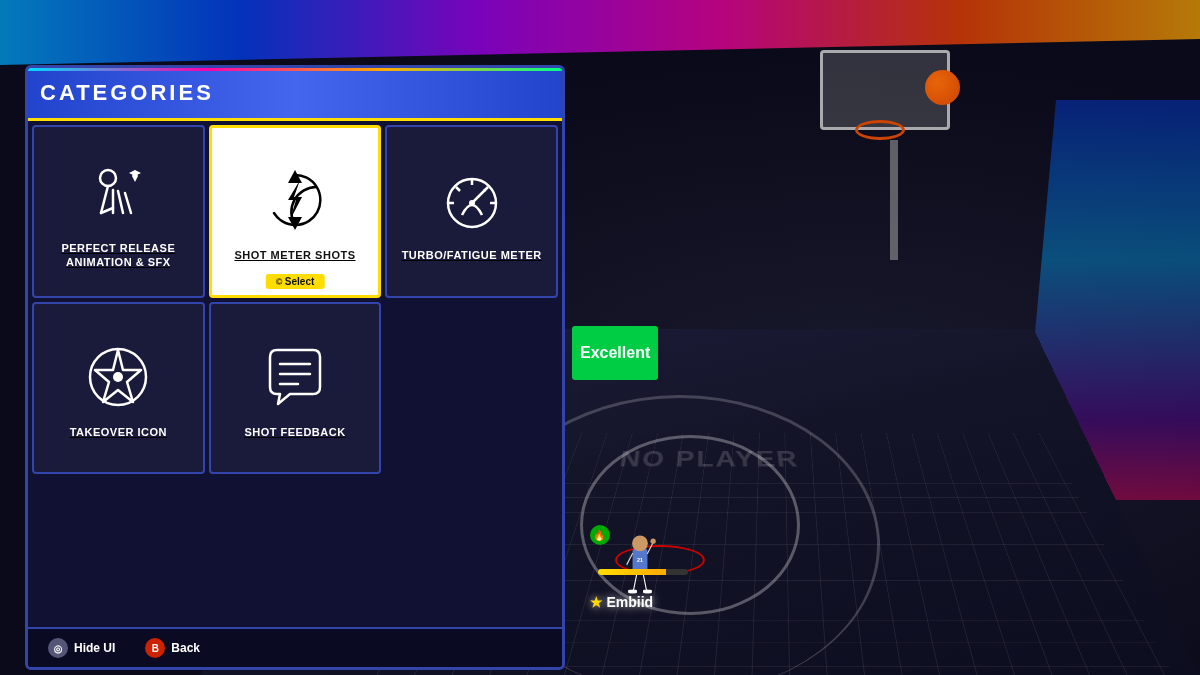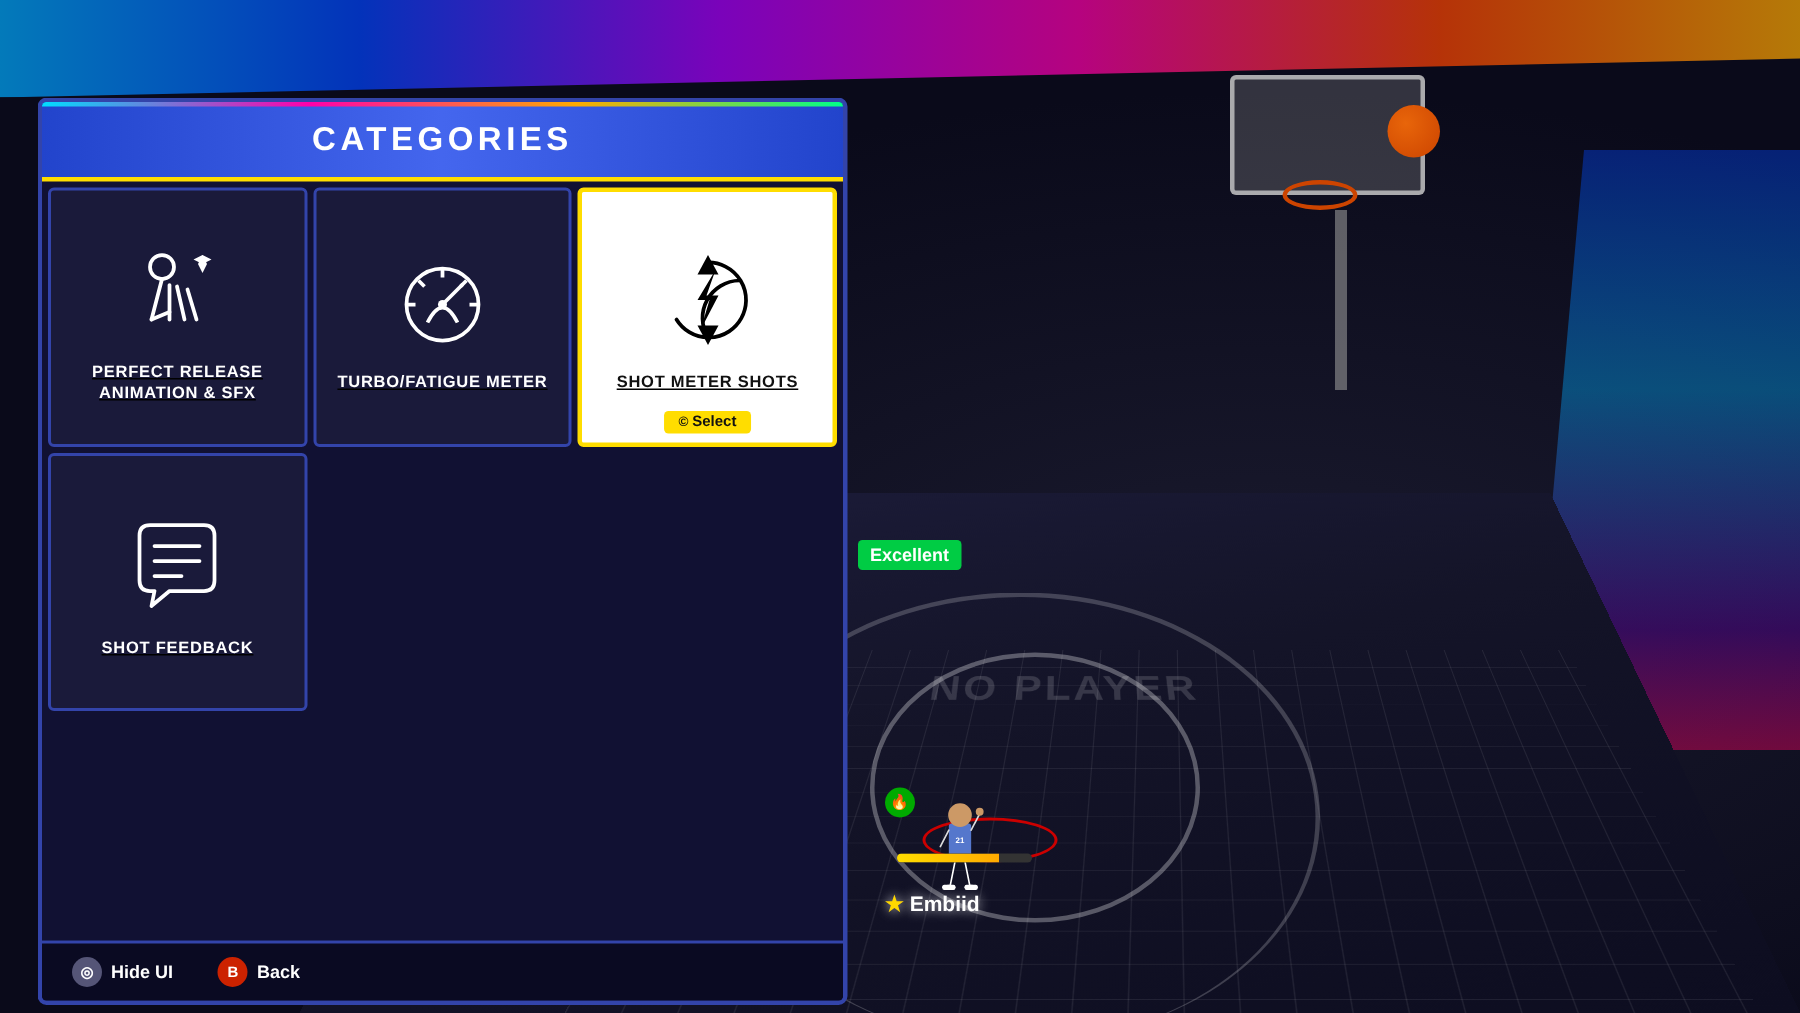--- a/index.html
+++ b/index.html
@@ -151,23 +151,23 @@
       background: transparent;
     }
 
     
     .excellent-badge {
       position: absolute;
       bottom: 295px;
       left: 572px;
       background: #00cc44;
       color: white;
-      font-size: 12px;
-      font-weight: bold;
-      padding: 3px 8px;
+      font-size: 16px;
+      font-weight: bold;
+      padding: 18px 8px;
       border-radius: 3px;
     }
 
     
     .takeover-icons {
       position: absolute;
       bottom: 130px;
       left: 590px;
     }
 
@@ -250,21 +250,21 @@
       height: 605px;
       background: #111133;
       border: 3px solid #3344aa;
       border-radius: 6px;
       overflow: hidden;
     }
 
     .panel-header {
       background: linear-gradient(90deg, #2244cc, #4466ee, #2244cc);
       padding: 12px;
-      text-align: center;
+      text-align: left;
       border-bottom: 3px solid #ffdd00;
       position: relative;
     }
 
     .panel-header::before {
       content: '';
       position: absolute;
       top: 0; left: 0; right: 0;
       height: 3px;
       background: linear-gradient(90deg, #00ddff, #ff00aa, #ffaa00, #00ff88);
@@ -490,20 +490,36 @@
           <line x1="42" y1="35" x2="48" y2="55" stroke="white" stroke-width="3" stroke-linecap="round"></line>
 
           <path d="M52 12 L55 18 L52 24 L49 18 Z" fill="white"></path>
           <path d="M58 15 L52 18 L46 15 L52 12 Z" fill="white"></path>
         </svg>
       </div>
       <div class="category-label">PERFECT RELEASE<br>ANIMATION &amp; SFX</div>
     </div>
 
 
+    <div class="category-item selected">
+      <div class="category-icon">
+        <svg viewBox="0 0 70 70" fill="none" xmlns="http://www.w3.org/2000/svg">
+
+          <path d="M35 10 A25 25 0 1 1 14 48" stroke="black" stroke-width="4" fill="none" stroke-linecap="round"></path>
+          <polygon points="35,5 42,18 28,18" fill="black"></polygon>
+          <path d="M35 60 A25 25 0 0 1 56 22" stroke="black" stroke-width="4" fill="none" stroke-linecap="round"></path>
+          <polygon points="35,65 28,52 42,52" fill="black"></polygon>
+
+          <path d="M40 15 L28 35 L36 35 L30 55 L42 32 L34 32 Z" fill="black"></path>
+        </svg>
+      </div>
+      <div class="category-label">SHOT METER SHOTS</div>
+      <div class="select-badge">Select</div>
+    </div>
+
     <div class="category-item">
       <div class="category-icon">
         <svg viewBox="0 0 70 70" fill="none" xmlns="http://www.w3.org/2000/svg">
 
           <circle cx="35" cy="38" r="24" stroke="white" stroke-width="3" fill="none"></circle>
 
           <line x1="35" y1="15" x2="35" y2="20" stroke="white" stroke-width="2"></line>
           <line x1="58" y1="38" x2="53" y2="38" stroke="white" stroke-width="2"></line>
           <line x1="12" y1="38" x2="17" y2="38" stroke="white" stroke-width="2"></line>
           <line x1="51" y1="22" x2="47" y2="26" stroke="white" stroke-width="2"></line>
@@ -511,37 +527,34 @@
 
           <line x1="35" y1="38" x2="48" y2="25" stroke="white" stroke-width="2.5" stroke-linecap="round"></line>
           <circle cx="35" cy="38" r="3" fill="white"></circle>
 
           <path d="M25 50 Q35 30 45 50" stroke="white" stroke-width="1.5" fill="none"></path>
         </svg>
       </div>
       <div class="category-label">TURBO/FATIGUE METER</div>
     </div>
 
-    <div class="category-item selected">
+
+    <div class="category-item">
       <div class="category-icon">
         <svg viewBox="0 0 70 70" fill="none" xmlns="http://www.w3.org/2000/svg">
 
-          <path d="M35 10 A25 25 0 1 1 14 48" stroke="black" stroke-width="4" fill="none" stroke-linecap="round"></path>
-          <polygon points="35,5 42,18 28,18" fill="black"></polygon>
-          <path d="M35 60 A25 25 0 0 1 56 22" stroke="black" stroke-width="4" fill="none" stroke-linecap="round"></path>
-          <polygon points="35,65 28,52 42,52" fill="black"></polygon>
-
-          <path d="M40 15 L28 35 L36 35 L30 55 L42 32 L34 32 Z" fill="black"></path>
+          <circle cx="35" cy="35" r="28" fill="none" stroke="white" stroke-width="2.5"></circle>
+
+          <polygon points="35,8 40,28 58,28 44,40 50,60 35,48 20,60 26,40 12,28 30,28" fill="none" stroke="white" stroke-width="2.5" stroke-linejoin="round"></polygon>
+
+          <circle cx="35" cy="35" r="5" fill="white"></circle>
         </svg>
       </div>
-      <div class="category-label">SHOT METER SHOTS</div>
-      <div class="select-badge">Select</div>
-    </div>
-
-
+      <div class="category-label">TAKEOVER ICON</div>
+    </div>
 
     <div class="category-item">
       <div class="category-icon">
         <svg viewBox="0 0 70 70" fill="none" xmlns="http://www.w3.org/2000/svg">
 
           <path d="M10 15 Q10 8 17 8 L53 8 Q60 8 60 15 L60 45 Q60 52 53 52 L30 52 L18 62 L20 52 L17 52 Q10 52 10 45 Z" fill="none" stroke="white" stroke-width="3" stroke-linejoin="round"></path>
 
           <line x1="20" y1="22" x2="50" y2="22" stroke="white" stroke-width="2.5" stroke-linecap="round"></line>
           <line x1="20" y1="32" x2="50" y2="32" stroke="white" stroke-width="2.5" stroke-linecap="round"></line>
           <line x1="20" y1="42" x2="38" y2="42" stroke="white" stroke-width="2.5" stroke-linecap="round"></line>

